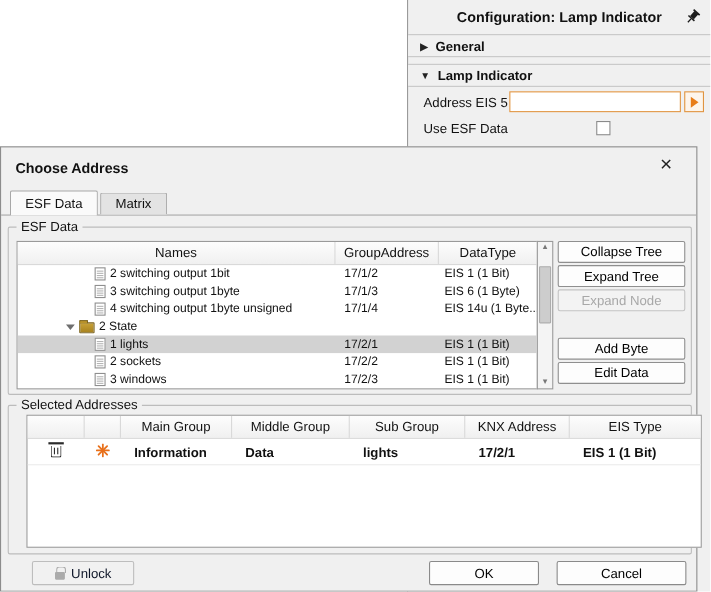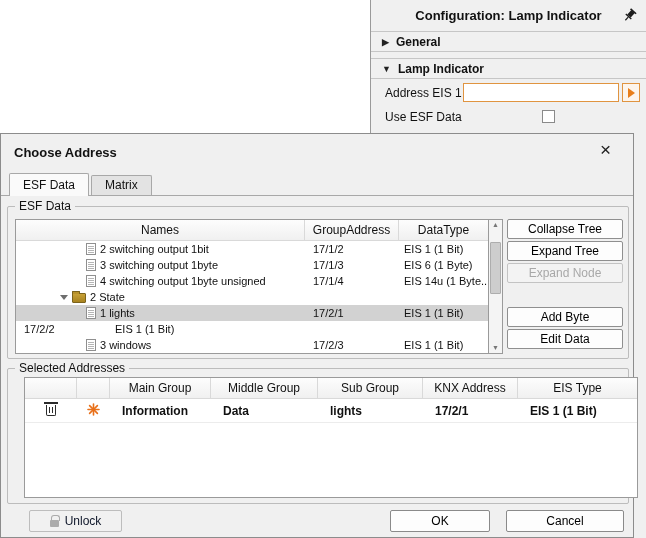--- a/index.html
+++ b/index.html
@@ -126,21 +126,21 @@
       <span class="tri-glyph">▶</span>
       <span>General</span>
     </div>
 
     <div class="cp-section sec-lamp">
       <span class="tri-glyph">▼</span>
       <span>Lamp Indicator</span>
     </div>
 
     <div class="cp-row row-address">
-      <span class="cp-label">Address EIS 1</span>
+      <span class="cp-label">Address EIS 5</span>
       <input class="address-input" type="text" value="" style="">
       <button class="address-picker">
         <span class="orange-tri"></span>
       </button>
     </div>
 
     <div class="cp-row row-esf">
       <span class="cp-label">Use ESF Data</span>
       <span class="checkbox"></span>
     </div>
@@ -205,20 +205,25 @@
             <div class="tree-row selected">
               <div class="tcell c-name">
                 <span class="indent" style="width: 70px;"></span>
                 <span class="doc-icon"></span>
                 <span class="row-label">1 lights</span>
               </div>
               <div class="tcell c-ga">17/2/1</div>
               <div class="tcell c-dt">EIS 1 (1 Bit)</div>
             </div>
             <div class="tree-row">
+              <div class="tcell c-name">
+                <span class="indent" style="width: 70px;"></span>
+                <span class="doc-icon"></span>
+                <span class="row-label">2 sockets</span>
+              </div>
               <div class="tcell c-ga">17/2/2</div>
               <div class="tcell c-dt">EIS 1 (1 Bit)</div>
             </div>
             <div class="tree-row">
               <div class="tcell c-name">
                 <span class="indent" style="width: 70px;"></span>
                 <span class="doc-icon"></span>
                 <span class="row-label">3 windows</span>
               </div>
               <div class="tcell c-ga">17/2/3</div>

